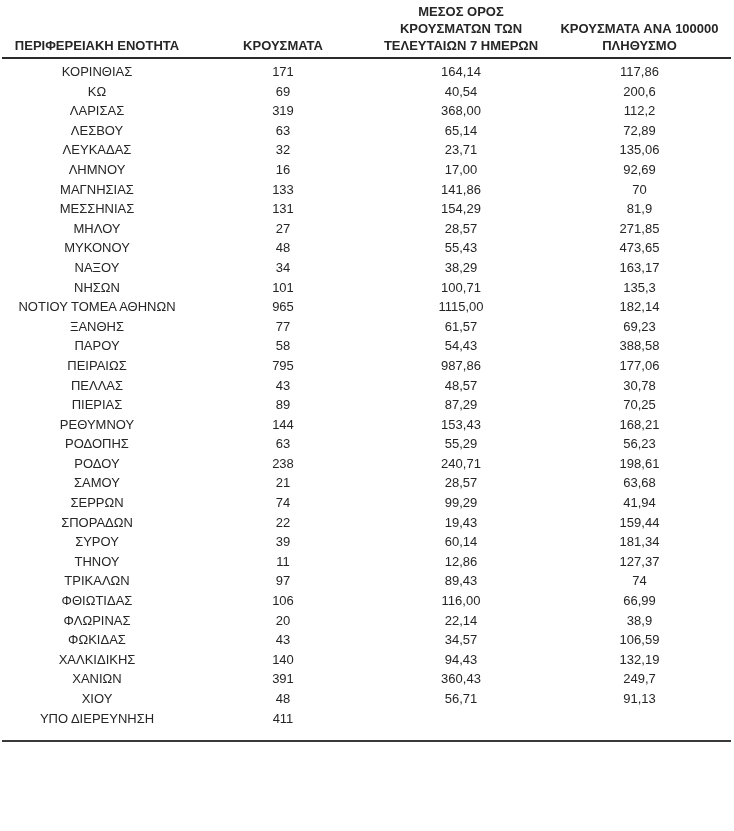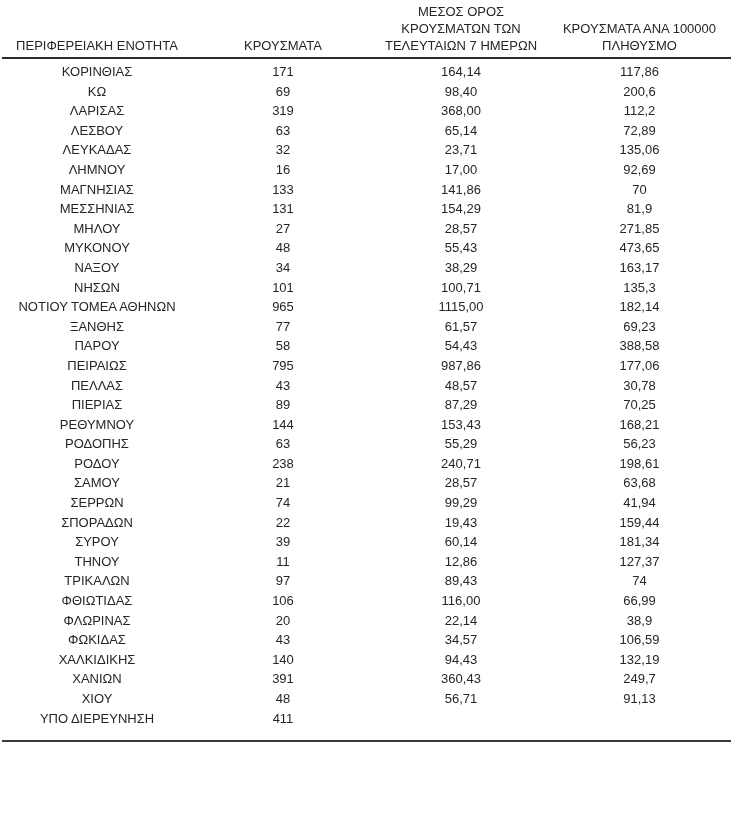--- a/index.html
+++ b/index.html
@@ -21,21 +21,21 @@
     table-layout: fixed;
     width: 729px;
     margin: 0 0 0 2px;
     font-size: 13px;
   }
   col.c1 { width: 190px; }
   col.c2 { width: 182px; }
   col.c3 { width: 174px; }
   col.c4 { width: 183px; }
   thead th {
-    font-weight: normal;
+    font-weight: bold;
     vertical-align: bottom;
     line-height: 17px;
     padding: 3px 0 3px 0;
     border-bottom: 2px solid #2b2b2b;
   }
   tbody td {
     text-align: center;
     height: 19.6px;
     line-height: 19.6px;
     padding: 0;
@@ -83,21 +83,21 @@
     <tbody>
         <tr>
           <td>ΚΟΡΙΝΘΙΑΣ</td>
           <td>171</td>
           <td>164,14</td>
           <td>117,86</td>
         </tr>
         <tr>
           <td>ΚΩ</td>
           <td>69</td>
-          <td>98,40</td>
+          <td>40,54</td>
           <td>200,6</td>
         </tr>
         <tr>
           <td>ΛΑΡΙΣΑΣ</td>
           <td>319</td>
           <td>368,00</td>
           <td>112,2</td>
         </tr>
         <tr>
           <td>ΛΕΣΒΟΥ</td>

